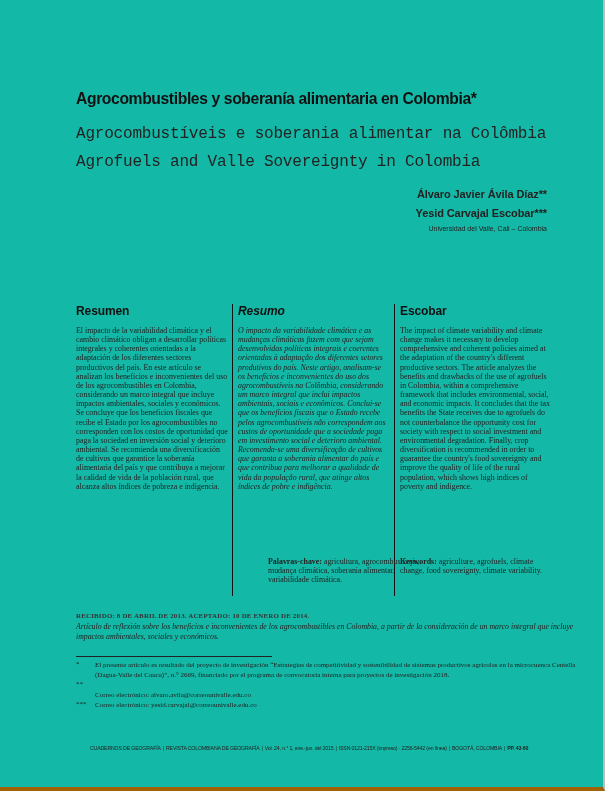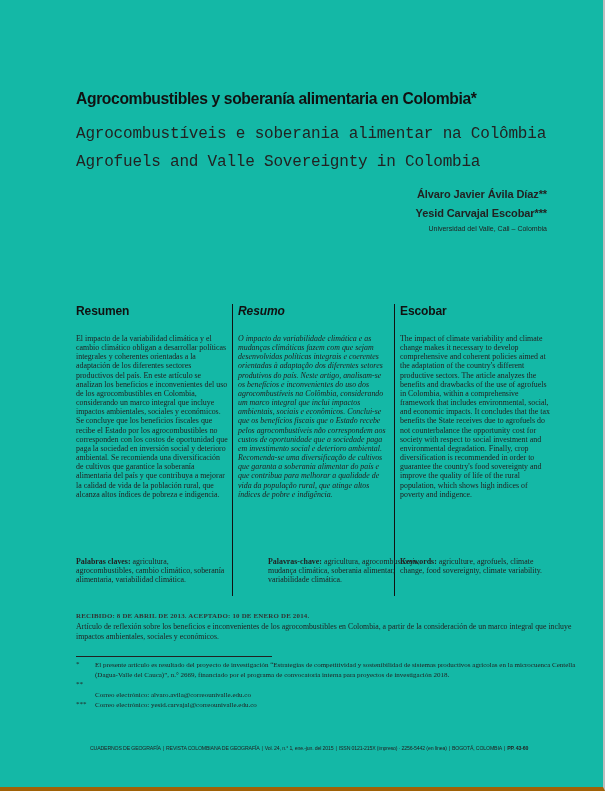--- a/index.html
+++ b/index.html
@@ -42,40 +42,40 @@
   .divider {
     position:absolute; top:304px; width:1px; background:#111;
   }
   .div-1 { left:232px; height:292px; }
   .div-2 { left:394px; height:292px; }
   .col-head {
     font-family:"Liberation Sans", sans-serif; font-weight:bold; font-size:12px; color:#111;
     height:12px; letter-spacing:-0.1px;
   }
   .col-body {
-    margin-top:18px;
+    margin-top:10px;
     font-family:"Liberation Serif", serif; font-size:7.9px; line-height:9.15px; color:#222;
   }
   .col-kw {
     position:absolute;
     font-family:"Liberation Serif", serif; font-size:7.9px; line-height:9.15px; color:#222;
     width:152px;
   }
   .col-kw b { font-weight:bold; }
   .kw-es { left:76px; top:557px; }
   .kw-pt { left:238px; top:557px;margin-left:30px; }
   .kw-en { left:400px; top:557px; }
   .received {
     position:absolute; left:76px; top:612px;
     font-family:"Liberation Serif", serif; font-size:6.9px; font-weight:bold; color:#333;
     letter-spacing:0.2px; white-space:nowrap;
   }
   .article-type {
     position:absolute; left:76px; top:622px; width:500px;
-    font-family:"Liberation Serif", serif; font-size:7.8px; line-height:10.3px; color:#222;
+    font-family:"Liberation Serif", serif; font-size:7.8px; line-height:10.3px; color:#222;font-style:italic;
   }
   .fn-rule {
     position:absolute; left:76px; top:656px; width:196px; height:1px; background:#222;
   }
   .footnotes {
     position:absolute; left:76px; top:660px; width:500px;
     font-family:"Liberation Serif", serif; font-size:7px; line-height:10.1px; color:#222;
   }
   .fn { position:relative; padding-left:19px; }
   .fn .mark { position:absolute; left:0; top:-1px; font-size:7px; width:16px; text-align:left; }
@@ -109,23 +109,20 @@
   </div>
   <div class="col col-pt">
     <div class="col-head">Resumo</div>
     <div class="col-body">O impacto da variabilidade climática e as mudanças climáticas fazem com que sejam desenvolvidas políticas integrais e coerentes orientadas à adaptação dos diferentes setores produtivos do país. Neste artigo, analisam-se os benefícios e inconvenientes do uso dos agrocombustíveis na Colômbia, considerando um marco integral que inclui impactos ambientais, sociais e econômicos. Conclui-se que os benefícios fiscais que o Estado recebe pelos agrocombustíveis não correspondem aos custos de oportunidade que a sociedade paga em investimento social e deterioro ambiental. Recomenda-se uma diversificação de cultivos que garanta a soberania alimentar do país e que contribua para melhorar a qualidade de vida da população rural, que atinge altos índices de pobre e indigência.</div>
   </div>
   <div class="col col-en">
     <div class="col-head">Escobar</div>
     <div class="col-body">The impact of climate variability and climate change makes it necessary to develop comprehensive and coherent policies aimed at the adaptation of the country's different productive sectors. The article analyzes the benefits and drawbacks of the use of agrofuels in Colombia, within a comprehensive framework that includes environmental, social, and economic impacts. It concludes that the tax benefits the State receives due to agrofuels do not counterbalance the opportunity cost for society with respect to social investment and environmental degradation. Finally, crop diversification is recommended in order to guarantee the country's food sovereignty and improve the quality of life of the rural population, which shows high indices of poverty and indigence.</div>
   </div>
 
-  <div class="col-kw kw-es">
-    <b>Palabras claves:</b><span> agricultura, agrocombustibles, cambio climático, soberanía alimentaria, variabilidad climática.</span>
-  </div>
   <div class="col-kw kw-pt">
     <b>Palavras-chave:</b><span> agricultura, agrocombustíveis, mudança climática, soberania alimentar, variabilidade climática.</span>
   </div>
   <div class="col-kw kw-en">
     <b>Keywords:</b><span> agriculture, agrofuels, climate change, food sovereignty, climate variability.</span>
   </div>
 
   <div class="received">RECIBIDO: 8 DE ABRIL DE 2013. ACEPTADO: 10 DE ENERO DE 2014.</div>
   <div class="article-type">Artículo de reflexión sobre los beneficios e inconvenientes de los agrocombustibles en Colombia, a partir de la consideración de un marco integral que incluye impactos ambientales, sociales y económicos.</div>
 

